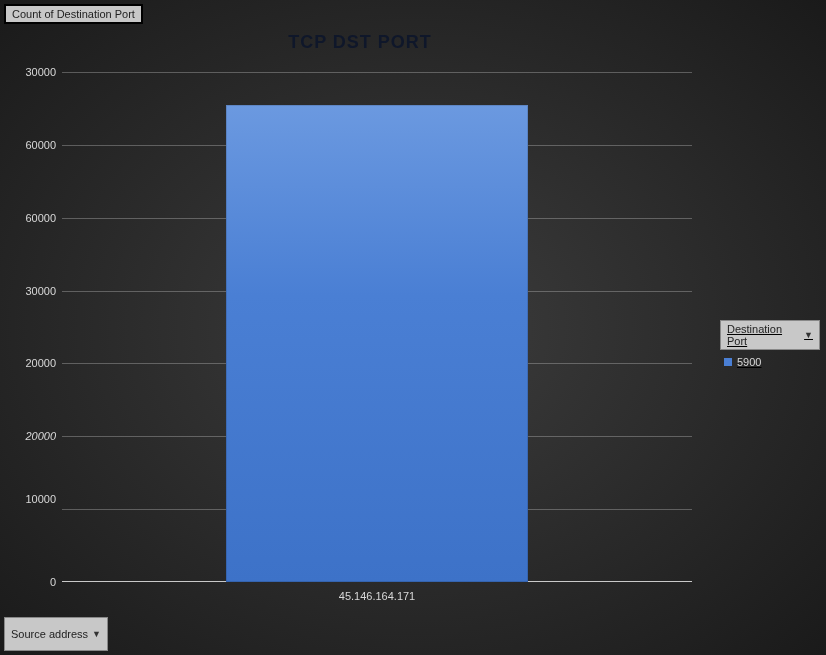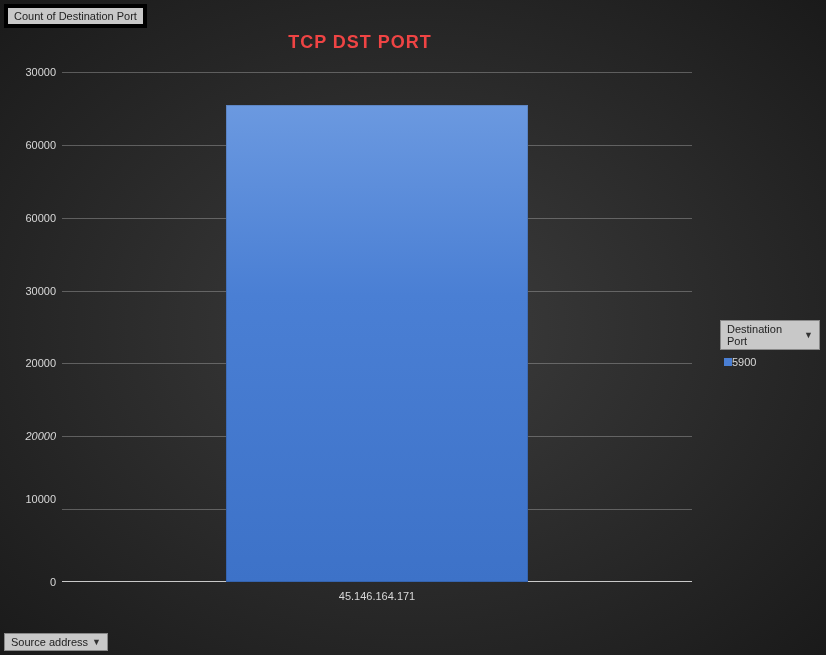--- a/index.html
+++ b/index.html
@@ -12,48 +12,48 @@
       overflow: hidden;
     }
     .y-axis-label {
       position: absolute;
       top: 4px;
       left: 4px;
       background: #c8c8c8;
       color: #222;
       font-size: 11px;
       padding: 2px 6px;
-      border: 4px solid #000000;
+      border: 2px solid #000000;
     }
     .x-axis-label {
       position: absolute;
       bottom: 4px;
       left: 4px;
       background: #c8c8c8;
       color: #222;
       font-size: 11px;
-      padding: 2px 6px;
+      padding: 10px 6px;
       border: 1px solid #888;
       display: flex;
       align-items: center;
       gap: 4px;
     }
     .dropdown-arrow {
       font-size: 9px;
       color: #333;
     }
     .chart-title {
       position: absolute;
       top: 32px;
       left: 0;
       width: 720px;
       text-align: center;
       font-size: 18px;
       font-weight: bold;
-      color: #ef4444;
+      color: #0f172a;
       letter-spacing: 1px;
     }
     .plot-area {
       position: absolute;
       top: 72px;
       left: 62px;
       width: 630px;
       height: 510px;
     }
     .grid-line {
@@ -88,35 +88,37 @@
       bottom: -20px;
       font-size: 11px;
       color: #d8d8d8;
       transform: translateX(-50%);
     }
     .legend {
       position: absolute;
       top: 320px;
       left: 720px;
       width: 100px;
+      text-decoration: underline;
     }
     .legend-header {
       background: #c8c8c8;
       color: #222;
       font-size: 11px;
       padding: 2px 6px;
       border: 1px solid #888;
       display: flex;
       align-items: center;
       justify-content: space-between;
       gap: 4px;
     }
     .legend-item {
       display: flex;
       align-items: center;
+      gap: 5px;
       margin-top: 6px;
       padding-left: 4px;
     }
     .legend-swatch {
       width: 8px;
       height: 8px;
       background: #4a7fd4;
     }
     .legend-text {
       font-size: 11px;

